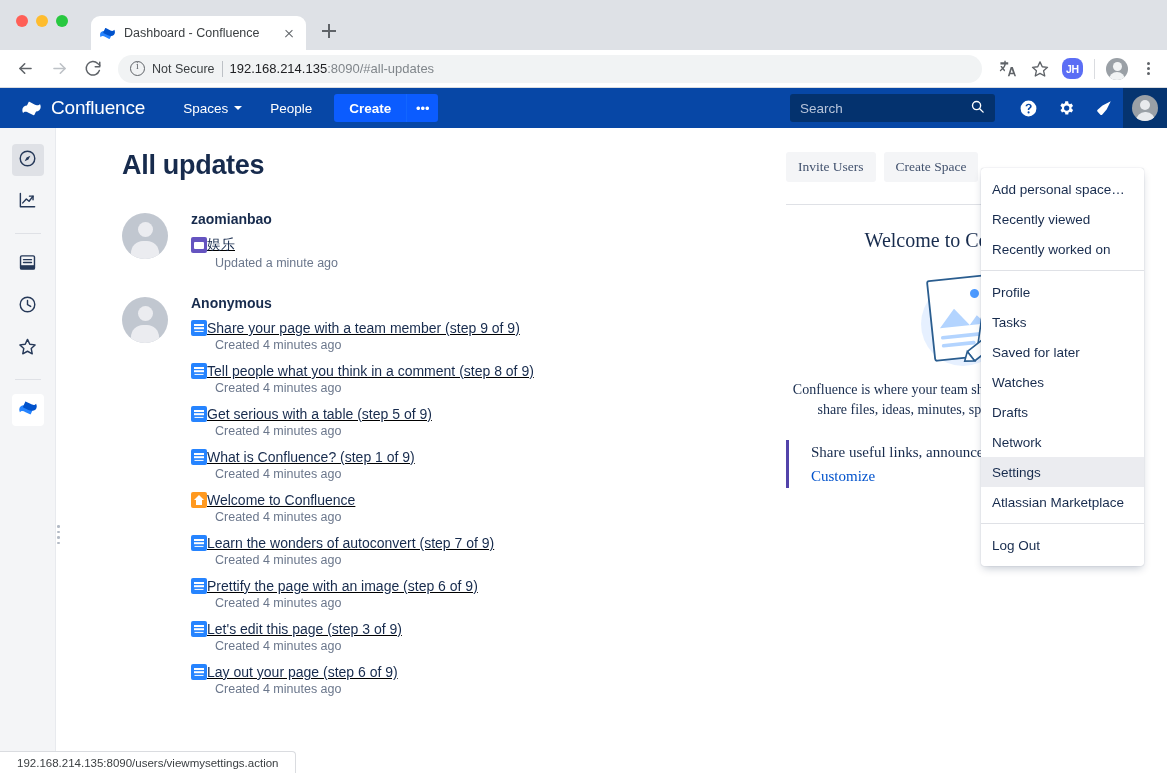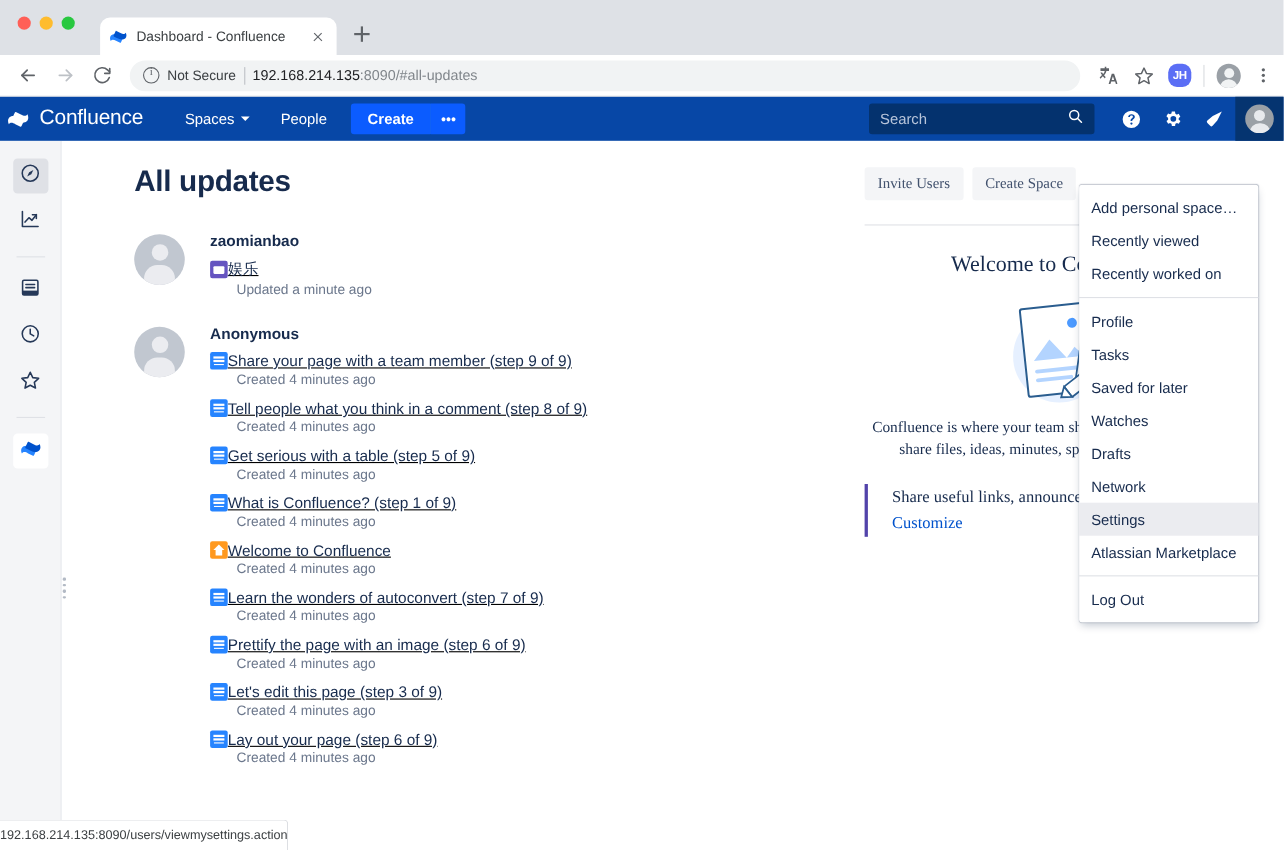--- a/index.html
+++ b/index.html
@@ -75,21 +75,21 @@
   .prof-av:after{content:"";position:absolute;left:3px;top:14.5px;width:16px;height:12px;border-radius:8px 8px 0 0;background:#f1f3f4;}
   .kebab{ width:18px;height:18px;position:relative;}
   .kebab i{ position:absolute; left:8px; width:3.2px;height:3.2px;border-radius:50%;background:#5f6368;}
   .kebab i:nth-child(1){top:2px;} .kebab i:nth-child(2){top:7.4px;} .kebab i:nth-child(3){top:12.8px;}
 
   
   .app { position:relative; height:693px; background:#fff; }
 
   .cheader {
     height:40px; background:#0747A6; display:flex; align-items:center;
-    padding-left:6px; position:relative; z-index:5;
+    padding-left:21px; position:relative; z-index:5;
   }
   .logo { display:flex; align-items:center; gap:9px; color:#fff; }
   .logo-mark { width:21px; height:21px; position:relative; }
   .logo-text { font-size:19px; letter-spacing:-0.2px; }
   .cnav { display:flex; align-items:center; margin-left:24px; gap:0; }
   .cnav-item {
     color:#fff; font-size:13.5px; padding:0 14px; height:40px;
     display:flex; align-items:center; gap:6px; white-space:nowrap;
   }
   .caret { width:0;height:0;border-left:4px solid transparent;border-right:4px solid transparent;
@@ -195,23 +195,23 @@
     position:absolute; right:23px; top:80px; width:163px; background:#fff;
     box-shadow:0 4px 8px -2px rgba(9,30,66,.25), 0 0 1px rgba(9,30,66,.31);
     border-radius:3px; padding:6px 0; z-index:50;
   }
   .dd-item{ height:30px; display:flex; align-items:center; padding:0 11px; font-size:13.5px; color:#172B4D; }
   .dd-item.hover{ background:#EBECF0; }
   .dd-sep{ height:1px; background:#DFE1E6; margin:6px 0; }
 
   
   .statusbar{
-    position:absolute; left:0; bottom:0; height:28px; background:#fff;
+    position:absolute; left:0; bottom:0; height:22px; background:#fff;
     border:1px solid #dadce0; border-left:none; border-bottom:none; border-radius:0 4px 0 0;
-    display:flex; align-items:center; padding:0 0; font-size:11.5px; color:#3c4043;
+    display:flex; align-items:center; padding:0 17px; font-size:11.5px; color:#3c4043;
     z-index:60;
   }
 </style>
 </head>
 <body>
 
 <div class="browser">
 
   <div class="tabstrip">
     <div class="traffic">

